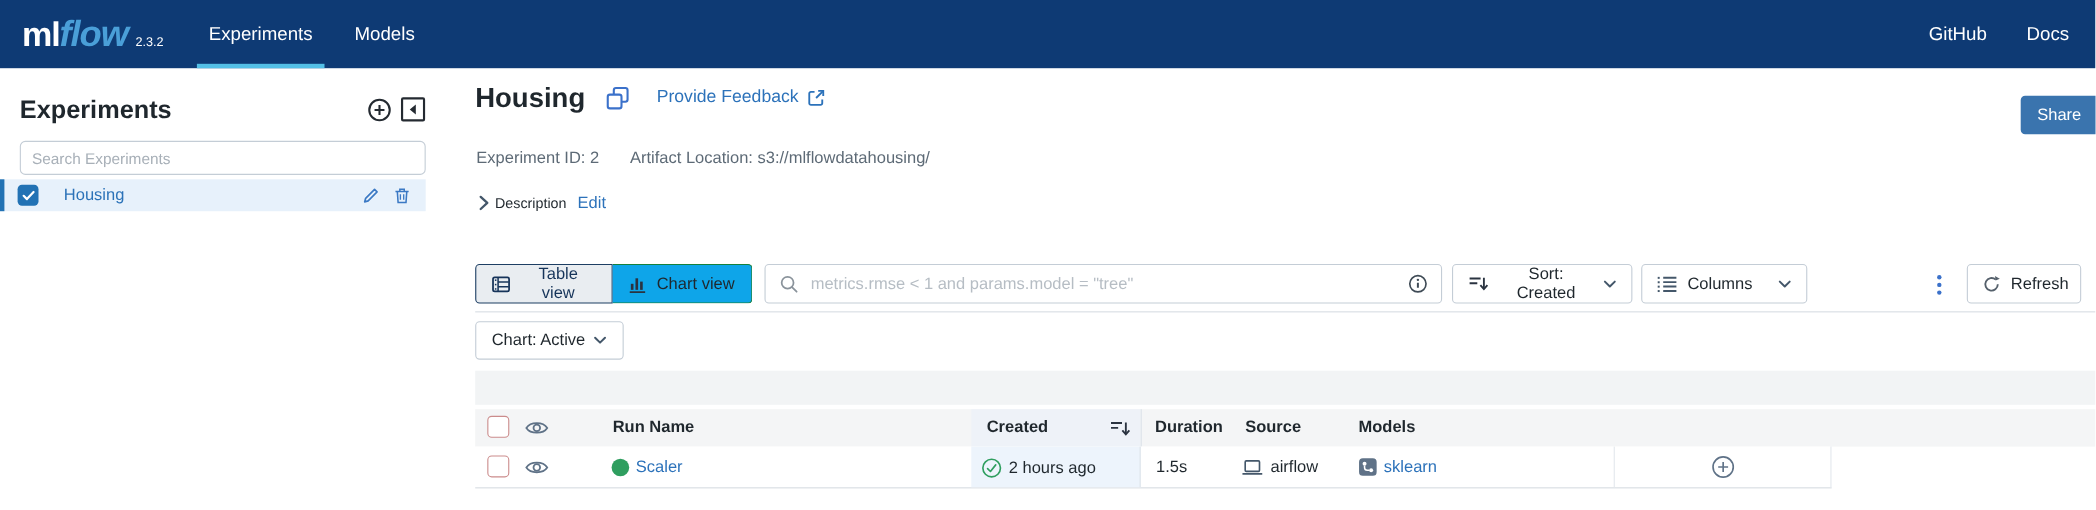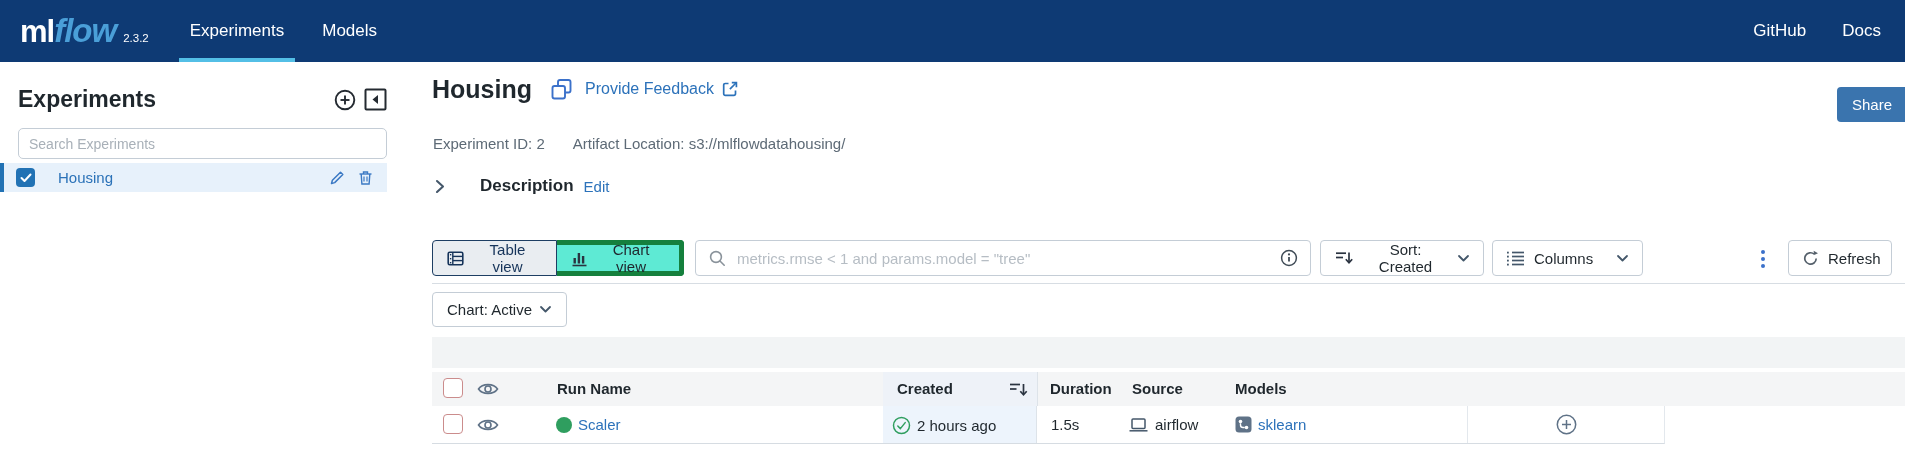--- a/index.html
+++ b/index.html
@@ -35,33 +35,33 @@
   .exp-check { width:19px; height:19px; margin-left:12px; background:#2272b4; border-radius:4px; display:flex; align-items:center; justify-content:center; flex:none; }
   .exp-name { margin-left:23px; color:#2b72b8; font-size:15px; }
   .exp-actions { margin-left:auto; margin-right:14px; display:flex; align-items:center; gap:13px; }
 
   
   .main { position:absolute; left:432px; top:62px; right:0; bottom:0; }
 
   .title-row { position:absolute; top:10px; left:0; height:34px; display:flex; align-items:center; }
   .page-title { font-size:25px; font-weight:700; margin:0; }
   .copy-btn { margin-left:18px; }
-  .feedback { margin-left:12px; display:flex; align-items:center; gap:7px; color:#2c72ba; font-size:16px; text-decoration:none; cursor:pointer; }
+  .feedback { margin-left:24px; display:flex; align-items:center; gap:7px; color:#2c72ba; font-size:16px; text-decoration:none; cursor:pointer; }
   .share-btn { position:absolute; top:25px; right:-14px; width:82px; height:35px; background:#3a74ae; color:#fff; border:none; border-radius:4px; font-size:15px; font-weight:500; text-align:left; padding-left:15px; font-family:"Liberation Sans", sans-serif; cursor:pointer; }
 
   .meta-row { position:absolute; top:73px; left:1px; display:flex; gap:28px; color:#5d6a76; font-size:15px; }
 
   .desc-row { position:absolute; top:114px; left:3px; display:flex; align-items:center; }
-  .desc-label { margin-left:35px; font-size:17px; font-weight:700; }
+  .desc-label { margin-left:5px; font-size:13px; font-weight:400; }
   .desc-edit { margin-left:10px; color:#2c72ba; font-size:15px; text-decoration:none; cursor:pointer; }
 
   
   .toolbar { position:absolute; top:178px; left:0; right:0; height:36px; }
   .seg { position:absolute; left:0; top:0; display:flex; }
-  .seg-btn { height:36px; display:flex; align-items:center; gap:9px; font-size:15px; background:#5eead4; border:5px solid #15803d; padding:0 14px; font-family:"Liberation Sans", sans-serif; cursor:pointer; color:#1f272d; }
+  .seg-btn { height:36px; display:flex; align-items:center; gap:9px; font-size:15px; background:#0ea5e9; border:1px solid #15803d; padding:0 14px; font-family:"Liberation Sans", sans-serif; cursor:pointer; color:#1f272d; }
   .seg-btn.sel { background:#e9edf1; border:1.5px solid #1d3e63; border-radius:4px 0 0 4px; color:#16345a; width:125px; }
   .seg-btn.unsel { border-left:none; border-radius:0 4px 4px 0; width:127px; }
   .run-search { position:absolute; left:263px; top:0; width:616px; height:36px; border:1px solid #c4cdd6; border-radius:4px; display:flex; align-items:center; padding:0 12px; gap:9px; background:#fff; }
   .run-search input { flex:1; border:none; outline:none; font-size:15px; font-family:"Liberation Sans", sans-serif; color:#1f272d; background:transparent; }
   .run-search input::placeholder { color:#b6bdc4; }
   .tb-btn { position:absolute; top:0; height:36px; background:#fff; border:1px solid #c4cdd6; border-radius:4px; display:flex; align-items:center; font-size:15px; padding:0 13px; gap:9px; font-family:"Liberation Sans", sans-serif; cursor:pointer; color:#1f272d; }
   .tb-sort { left:888px; width:164px; }
   .tb-cols { left:1060px; width:151px; }
   .tb-refresh { left:1356px; width:104px; }
   .chev-auto { margin-left:auto; }

